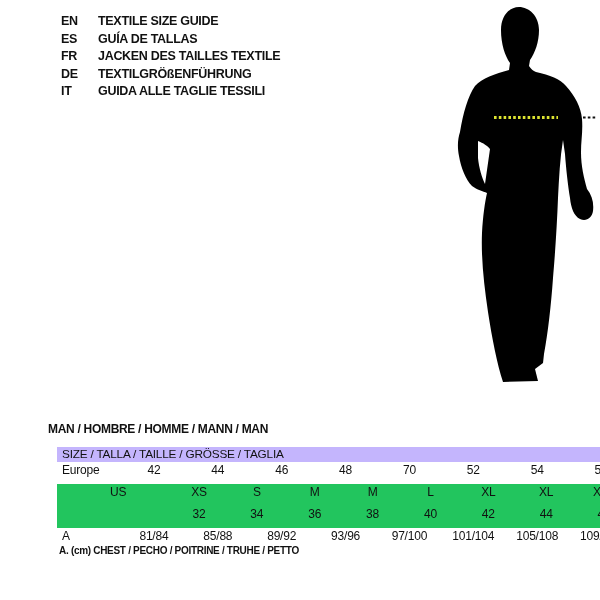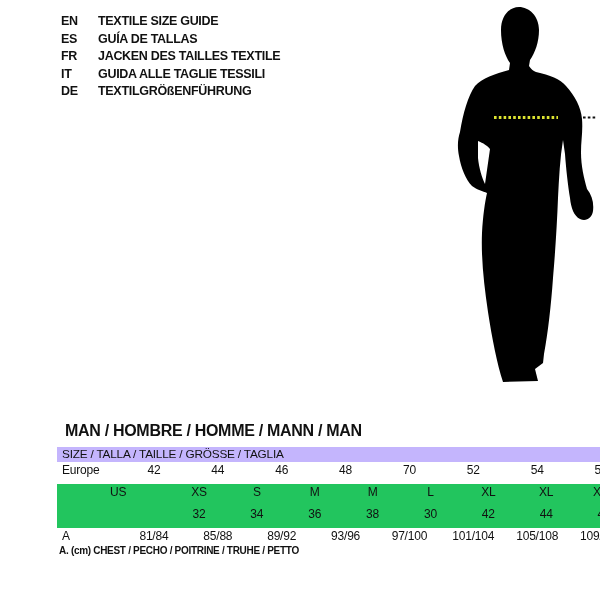--- a/index.html
+++ b/index.html
@@ -27,22 +27,22 @@
     font-weight:bold;font-size:13px;line-height:21px;letter-spacing:-0.3px;
   }
 
   
   .figure-wrap{position:absolute;left:400px;top:0;width:185px;height:400px;}
   .figure-wrap svg{display:block;width:185px;height:400px;}
   .measure-label{font-family:"Liberation Sans",sans-serif;font-size:13px;fill:#111;}
 
   
   .man-title{
-    position:absolute;left:26px;top:422px;
-    font-weight:bold;font-size:16px;letter-spacing:-0.3px;
+    position:absolute;left:9px;top:422px;
+    font-weight:bold;font-size:12px;letter-spacing:-0.3px;
   }
 
   
   .size-table{position:absolute;left:18px;top:447px;width:576px;font-size:12px;letter-spacing:-0.2px;}
   .t-header{
     height:15px;line-height:15px;background:#c4b5fd;
     padding-left:5px;font-size:11.8px;
   }
   .t-row{display:grid;grid-template-columns:65px repeat(8,1fr);height:22px;line-height:17px;}
   .t-row.shaded{background:#22c55e;padding-left:48px;}
@@ -67,26 +67,26 @@
     </div>
     <div class="lang-row">
       <span class="lang-code">ES</span>
       <span class="lang-label">GUÍA DE TALLAS</span>
     </div>
     <div class="lang-row">
       <span class="lang-code">FR</span>
       <span class="lang-label">JACKEN DES TAILLES TEXTILE</span>
     </div>
     <div class="lang-row">
+      <span class="lang-code">DE</span>
+      <span class="lang-label">TEXTILGRÖßENFÜHRUNG</span>
+    </div>
+    <div class="lang-row">
       <span class="lang-code">IT</span>
       <span class="lang-label">GUIDA ALLE TAGLIE TESSILI</span>
-    </div>
-    <div class="lang-row">
-      <span class="lang-code">DE</span>
-      <span class="lang-label">TEXTILGRÖßENFÜHRUNG</span>
     </div>
   </div>
 
 
   <div class="figure-wrap">
     <svg viewBox="400 0 185 400" xmlns="http://www.w3.org/2000/svg">
       <path fill-rule="evenodd" d="M480,7
                C490,7 500,16 500,30
                C500,42 496,53 491,60
                L490,66
@@ -156,21 +156,21 @@
       <div class="cell">XL</div>
       <div class="cell">XXL</div>
     </div>
 
     <div class="t-row shaded">
       <div class="cell label"></div>
       <div class="cell">32</div>
       <div class="cell">34</div>
       <div class="cell">36</div>
       <div class="cell">38</div>
-      <div class="cell">30</div>
+      <div class="cell">40</div>
       <div class="cell">42</div>
       <div class="cell">44</div>
       <div class="cell">46</div>
     </div>
 
     <div class="t-row">
       <div class="cell label">A</div>
       <div class="cell">81/84</div>
       <div class="cell">85/88</div>
       <div class="cell">89/92</div>

